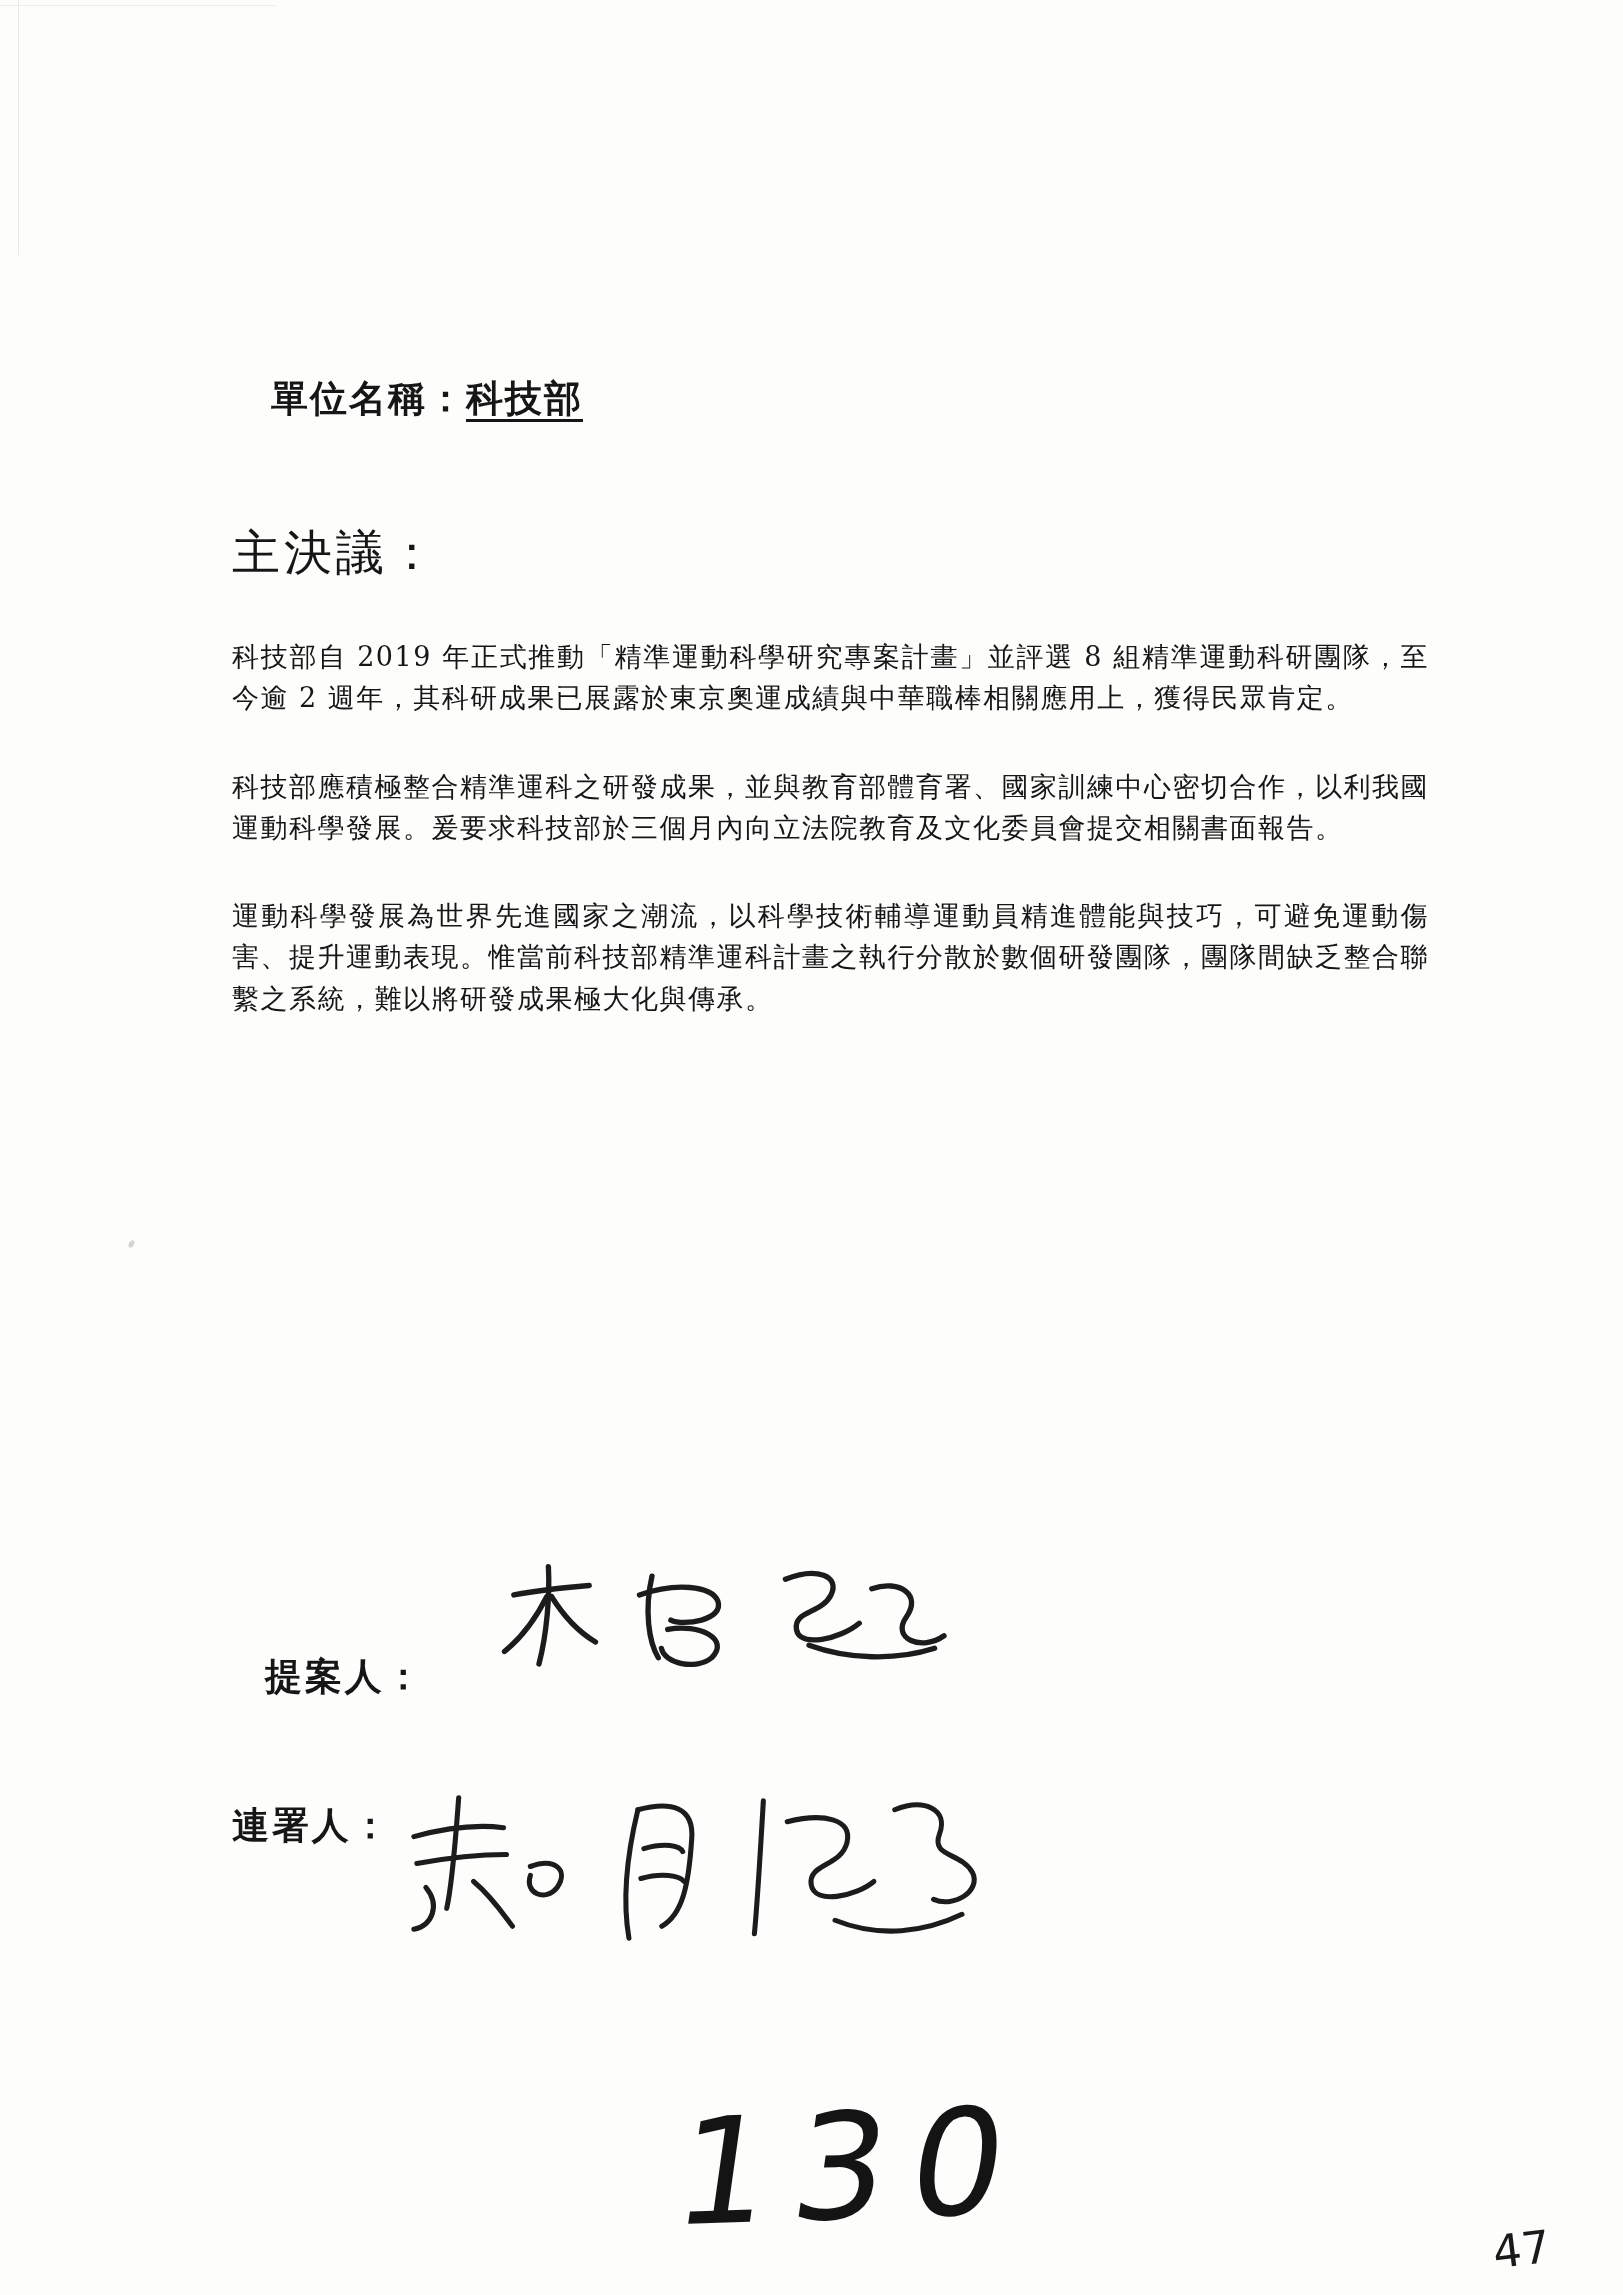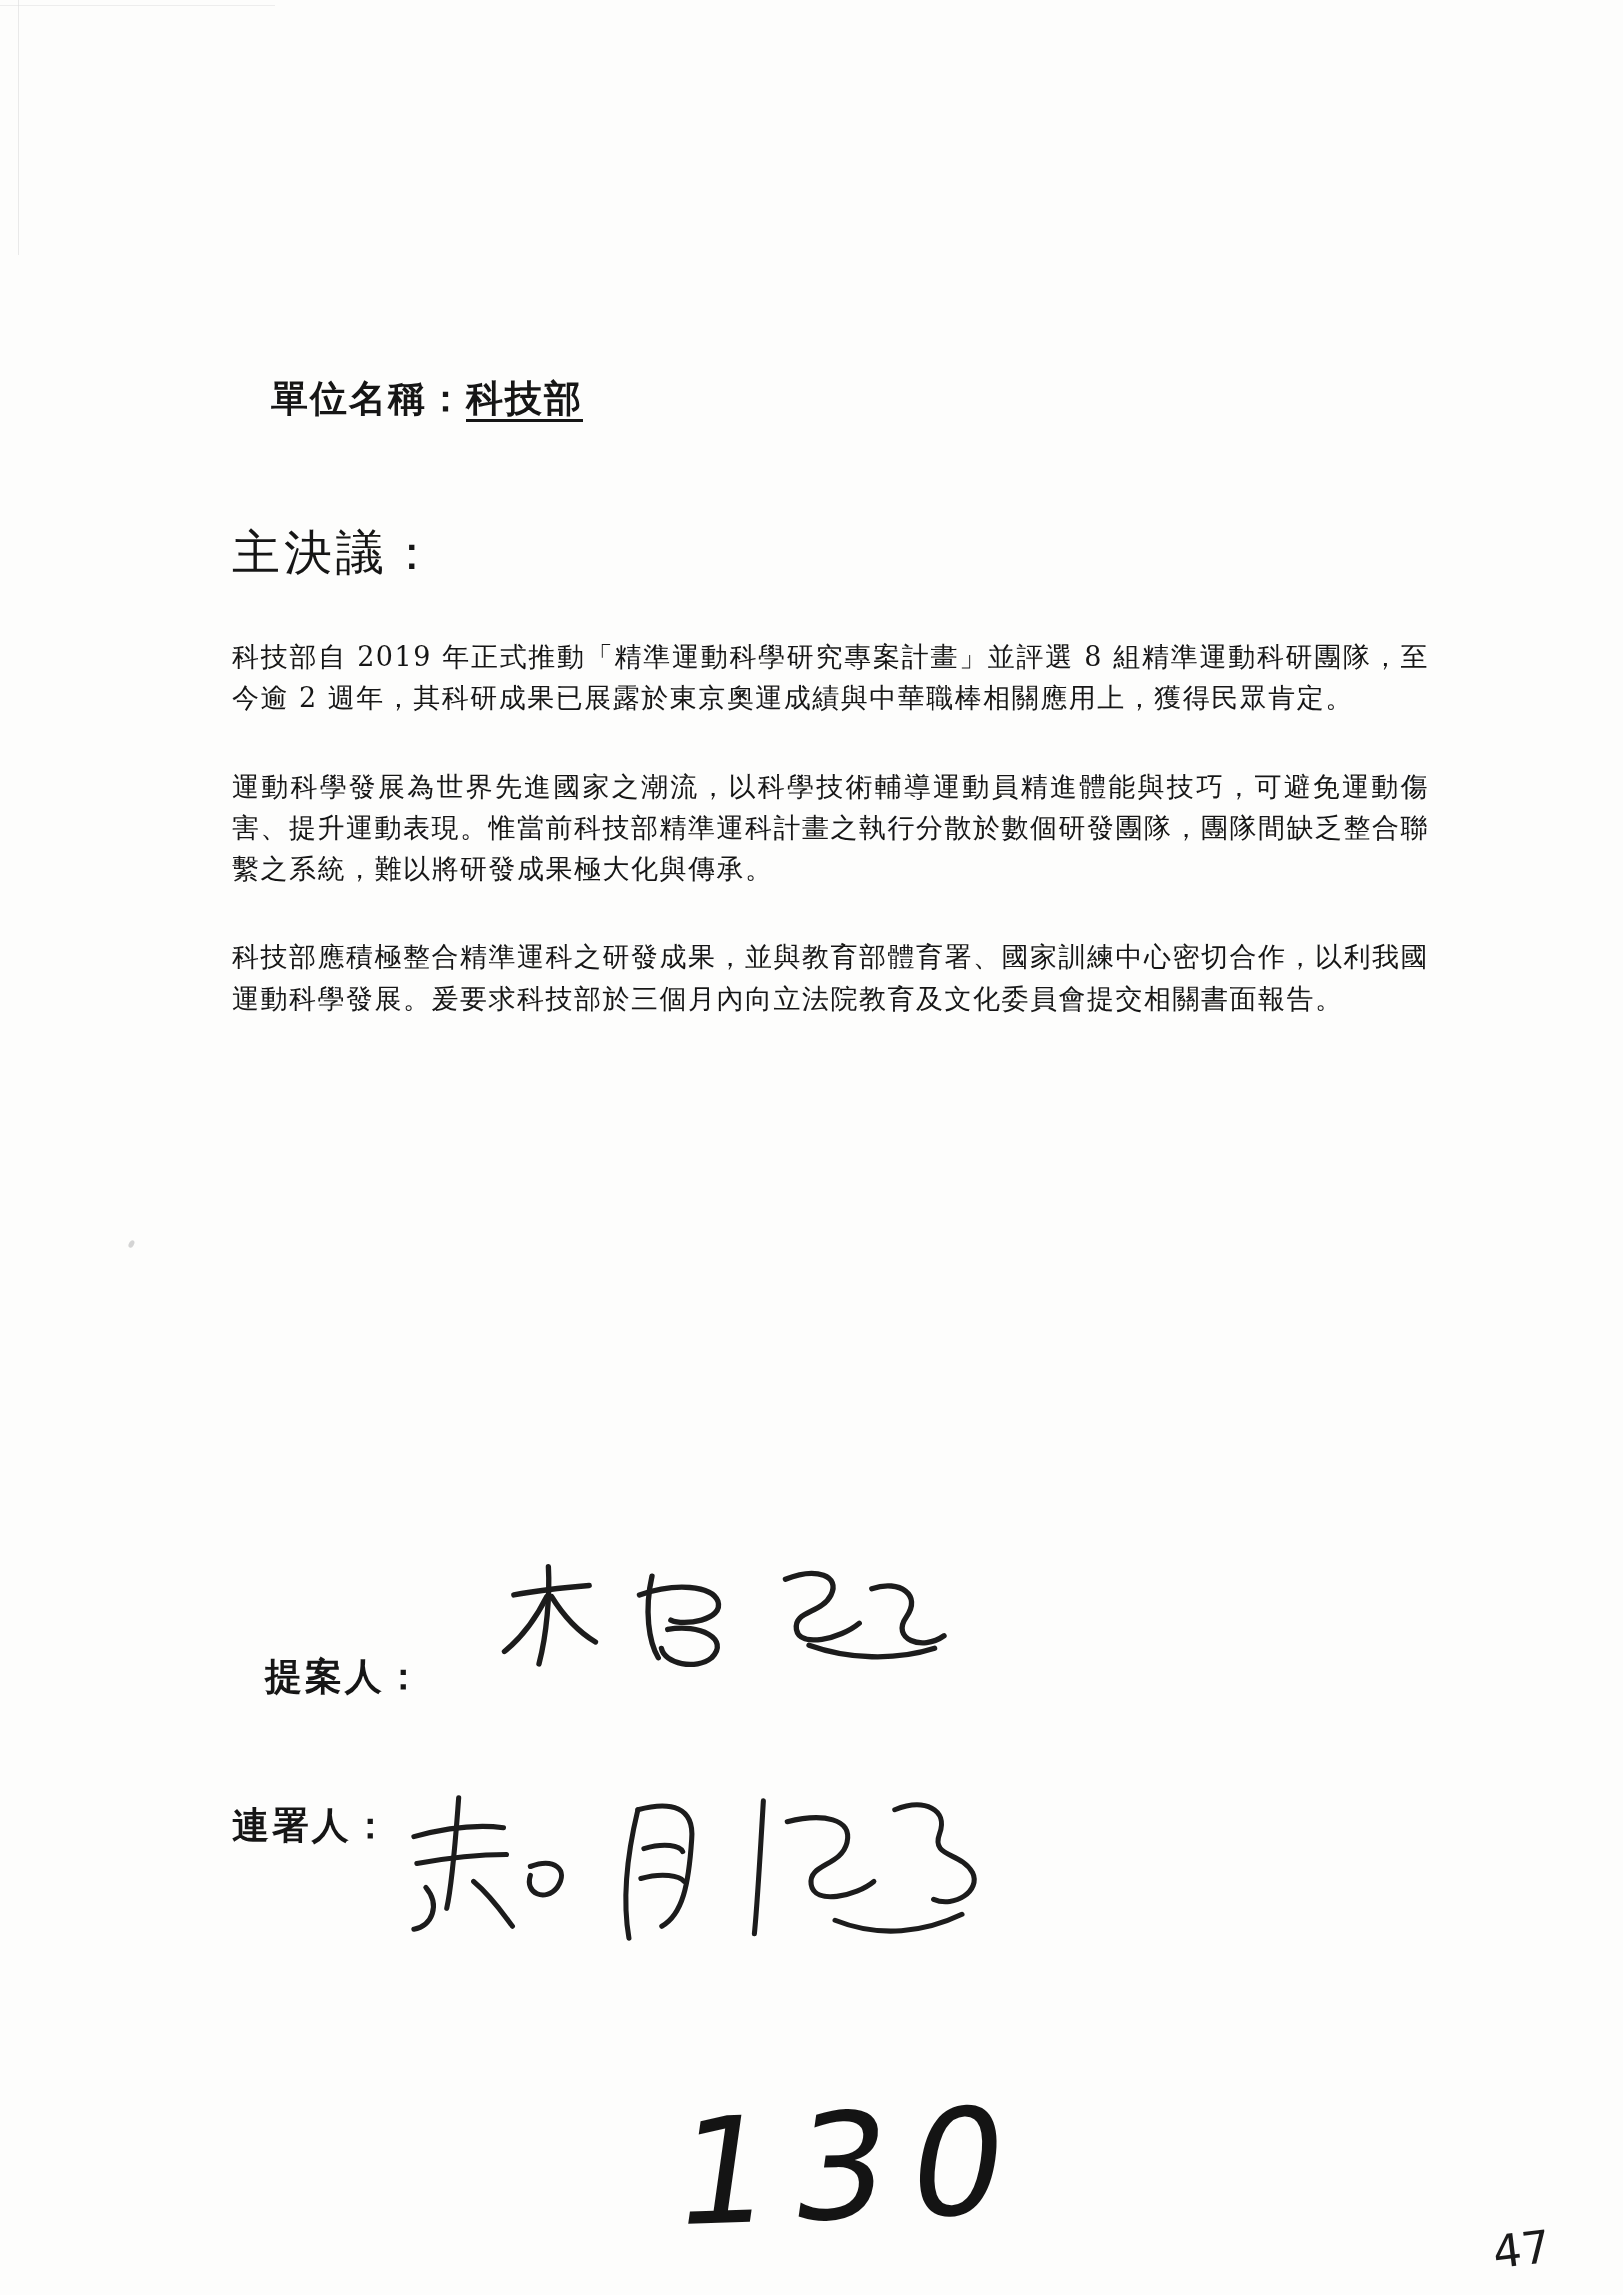--- a/index.html
+++ b/index.html
@@ -156,22 +156,22 @@
 
 
   <div class="unit-line">
     <span>單位名稱：</span><span class="u unit-value">科技部</span>
   </div>
 
   <div class="resolution-heading">主決議：</div>
 
   <div class="body-text">
     <p>科技部自 2019 年正式推動「精準運動科學研究專案計畫」並評選 8 組精準運動科研團隊，至今逾 2 週年，其科研成果已展露於東京奧運成績與中華職棒相關應用上，獲得民眾肯定。</p>
+    <p>科技部應積極整合精準運科之研發成果，並與教育部體育署、國家訓練中心密切合作，以利我國運動科學發展。爰要求科技部於三個月內向立法院教育及文化委員會提交相關書面報告。</p>
     <p>運動科學發展為世界先進國家之潮流，以科學技術輔導運動員精進體能與技巧，可避免運動傷害、提升運動表現。惟當前科技部精準運科計畫之執行分散於數個研發團隊，團隊間缺乏整合聯繫之系統，難以將研發成果極大化與傳承。</p>
-    <p>科技部應積極整合精準運科之研發成果，並與教育部體育署、國家訓練中心密切合作，以利我國運動科學發展。爰要求科技部於三個月內向立法院教育及文化委員會提交相關書面報告。</p>
   </div>
 
   <div class="sig-row-label label-proposer">提案人：</div>
 
   <div class="sig sig-proposer">
     <svg viewBox="0 0 300 90" preserveAspectRatio="xMidYMid meet">
       <path d="M34,12 C35,30 33,55 28,74"></path>
       <path d="M12,30 C28,27 48,25 60,24"></path>
       <path d="M33,31 C26,45 16,58 6,66"></path>
       <path d="M36,31 C44,44 54,54 64,60"></path>

